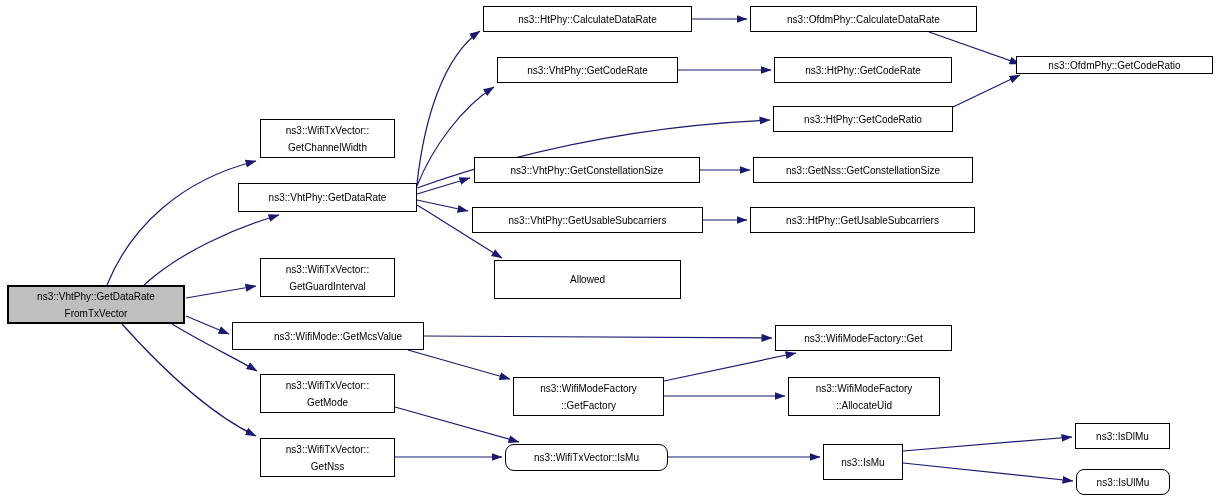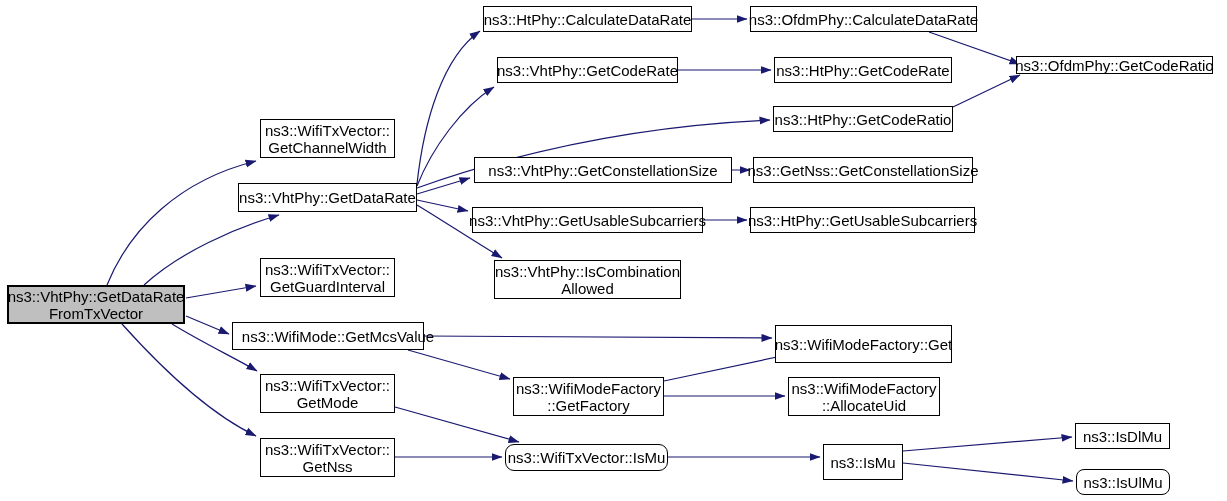--- a/index.html
+++ b/index.html
@@ -12,21 +12,21 @@
   }
   #edges-svg{position:absolute;left:0;top:0;width:100%;height:100%;}
   .edge{fill:none;stroke-width:1.2px;}
   .gnode{
     position:absolute;
     box-sizing:border-box;
     display:flex;flex-direction:column;
     align-items:center;justify-content:center;
     background:#ffffff;
     border:1px solid #000000;
-    font-size:15px;line-height:17px;
+    font-size:10px;line-height:17px;
     color:#000000;white-space:nowrap;
     text-align:right;
     cursor:pointer;
     z-index:2;
   }
   .gnode.hl{
     background:#bfbfbf;
     border-width:2px;
   }
   .gnode .ln{pointer-events:none;}
@@ -109,37 +109,36 @@
       </div>
       <div class="gnode" style="left: 774px; top: 57px; width: 178px; height: 26px; background: rgb(255, 255, 255); border-color: rgb(0, 0, 0); color: rgb(0, 0, 0);">
         <div class="ln">ns3::HtPhy::GetCodeRate</div>
       </div>
       <div class="gnode" style="left: 1016px; top: 56px; width: 197px; height: 18px; background: rgb(255, 255, 255); border-color: rgb(0, 0, 0); color: rgb(0, 0, 0);">
         <div class="ln">ns3::OfdmPhy::GetCodeRatio</div>
       </div>
       <div class="gnode" style="left: 773px; top: 106px; width: 180px; height: 26px; background: rgb(255, 255, 255); border-color: rgb(0, 0, 0); color: rgb(0, 0, 0);">
         <div class="ln">ns3::HtPhy::GetCodeRatio</div>
       </div>
-      <div class="gnode" style="left: 474px; top: 157px; width: 258px; height: 26px; background: rgb(255, 255, 255); border-color: rgb(0, 0, 0); color: rgb(0, 0, 0);">
+      <div class="gnode" style="left: 474px; top: 157px; width: 226px; height: 26px; background: rgb(255, 255, 255); border-color: rgb(0, 0, 0); color: rgb(0, 0, 0);">
         <div class="ln">ns3::VhtPhy::GetConstellationSize</div>
       </div>
       <div class="gnode" style="left: 753px; top: 157px; width: 220px; height: 26px; background: rgb(255, 255, 255); border-color: rgb(0, 0, 0); color: rgb(0, 0, 0);">
         <div class="ln">ns3::GetNss::GetConstellationSize</div>
       </div>
       <div class="gnode" style="left: 472px; top: 207px; width: 231px; height: 26px; background: rgb(255, 255, 255); border-color: rgb(0, 0, 0); color: rgb(0, 0, 0);">
         <div class="ln">ns3::VhtPhy::GetUsableSubcarriers</div>
       </div>
       <div class="gnode" style="left: 750px; top: 207px; width: 225px; height: 26px; background: rgb(255, 255, 255); border-color: rgb(0, 0, 0); color: rgb(0, 0, 0);">
         <div class="ln">ns3::HtPhy::GetUsableSubcarriers</div>
       </div>
       <div class="gnode" style="left: 494px; top: 260px; width: 187px; height: 39px; background: rgb(255, 255, 255); border-color: rgb(0, 0, 0); color: rgb(0, 0, 0);">
-        <div class="ln">ns3::VhtPhy::IsCombination</div>
         <div class="ln">Allowed</div>
       </div>
-      <div class="gnode" style="left: 775px; top: 325px; width: 177px; height: 38px; background: rgb(255, 255, 255); border-color: rgb(0, 0, 0); color: rgb(0, 0, 0);">
+      <div class="gnode" style="left: 775px; top: 325px; width: 177px; height: 26px; background: rgb(255, 255, 255); border-color: rgb(0, 0, 0); color: rgb(0, 0, 0);">
         <div class="ln">ns3::WifiModeFactory::Get</div>
       </div>
       <div class="gnode" style="left: 513px; top: 377px; width: 151px; height: 39px; background: rgb(255, 255, 255); border-color: rgb(0, 0, 0); color: rgb(0, 0, 0);">
         <div class="ln">ns3::WifiModeFactory</div>
         <div class="ln">::GetFactory</div>
       </div>
       <div class="gnode" style="left: 788px; top: 377px; width: 152px; height: 39px; background: rgb(255, 255, 255); border-color: rgb(0, 0, 0); color: rgb(0, 0, 0);">
         <div class="ln">ns3::WifiModeFactory</div>
         <div class="ln">::AllocateUid</div>
       </div>

